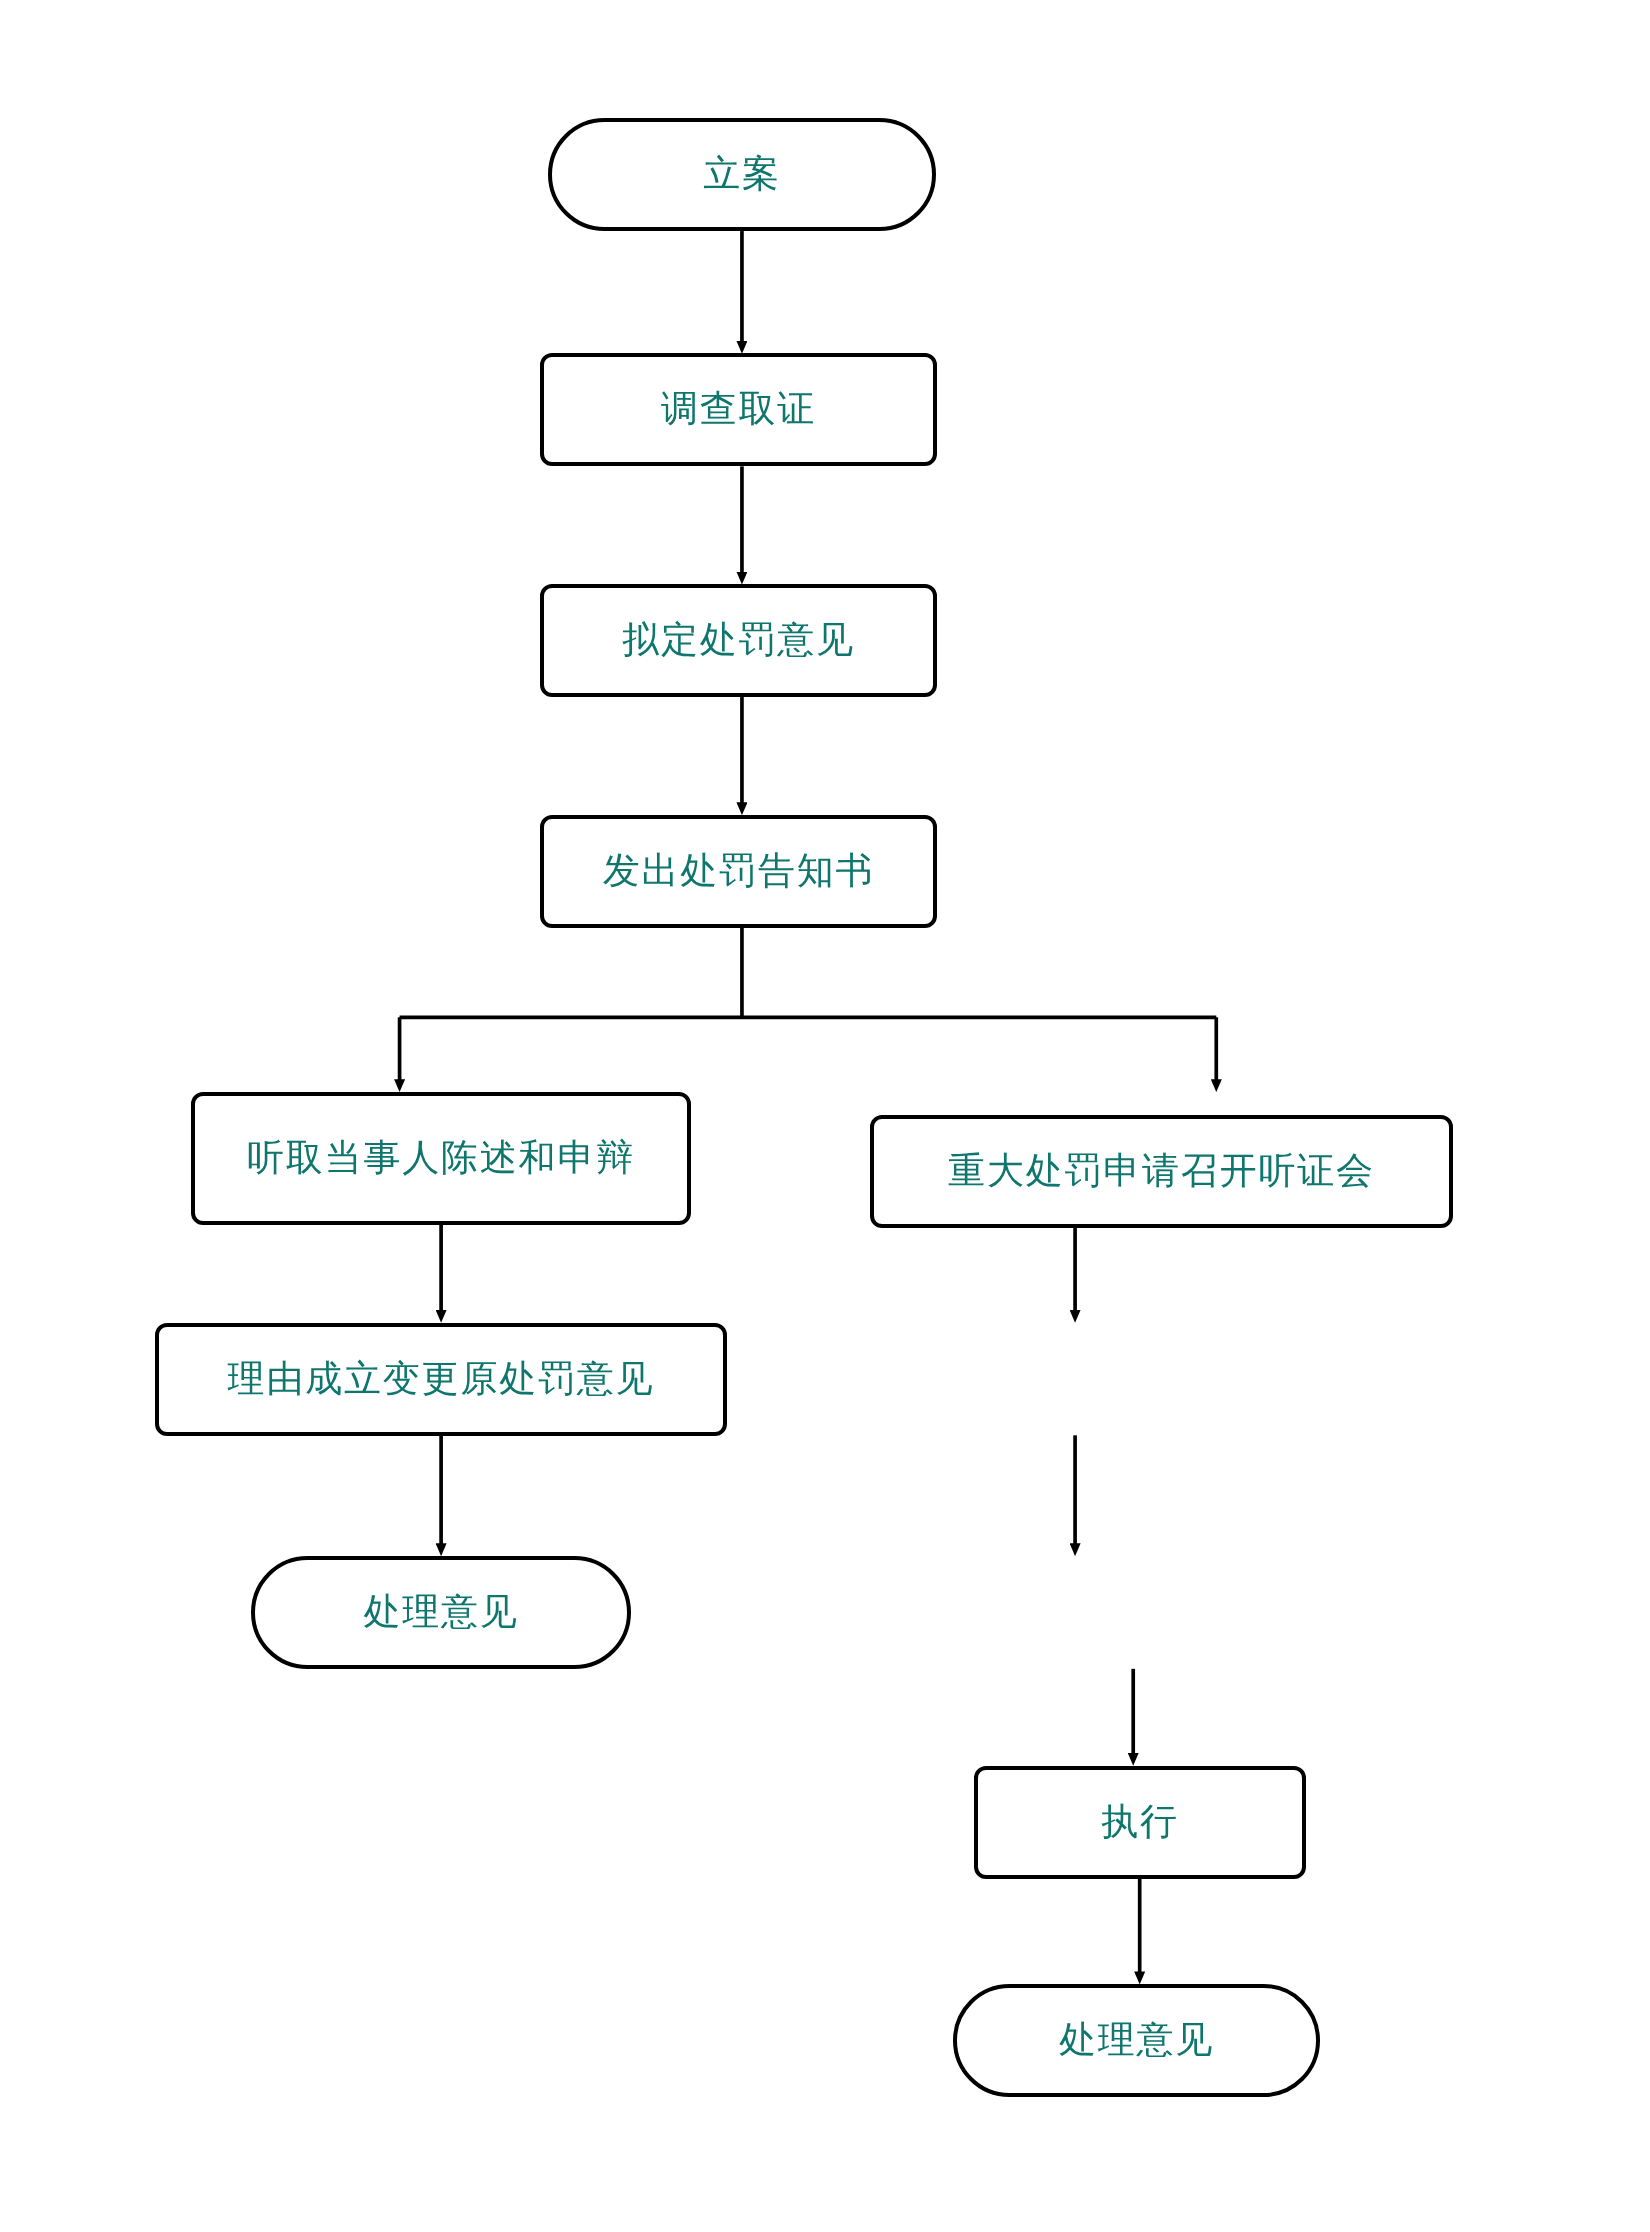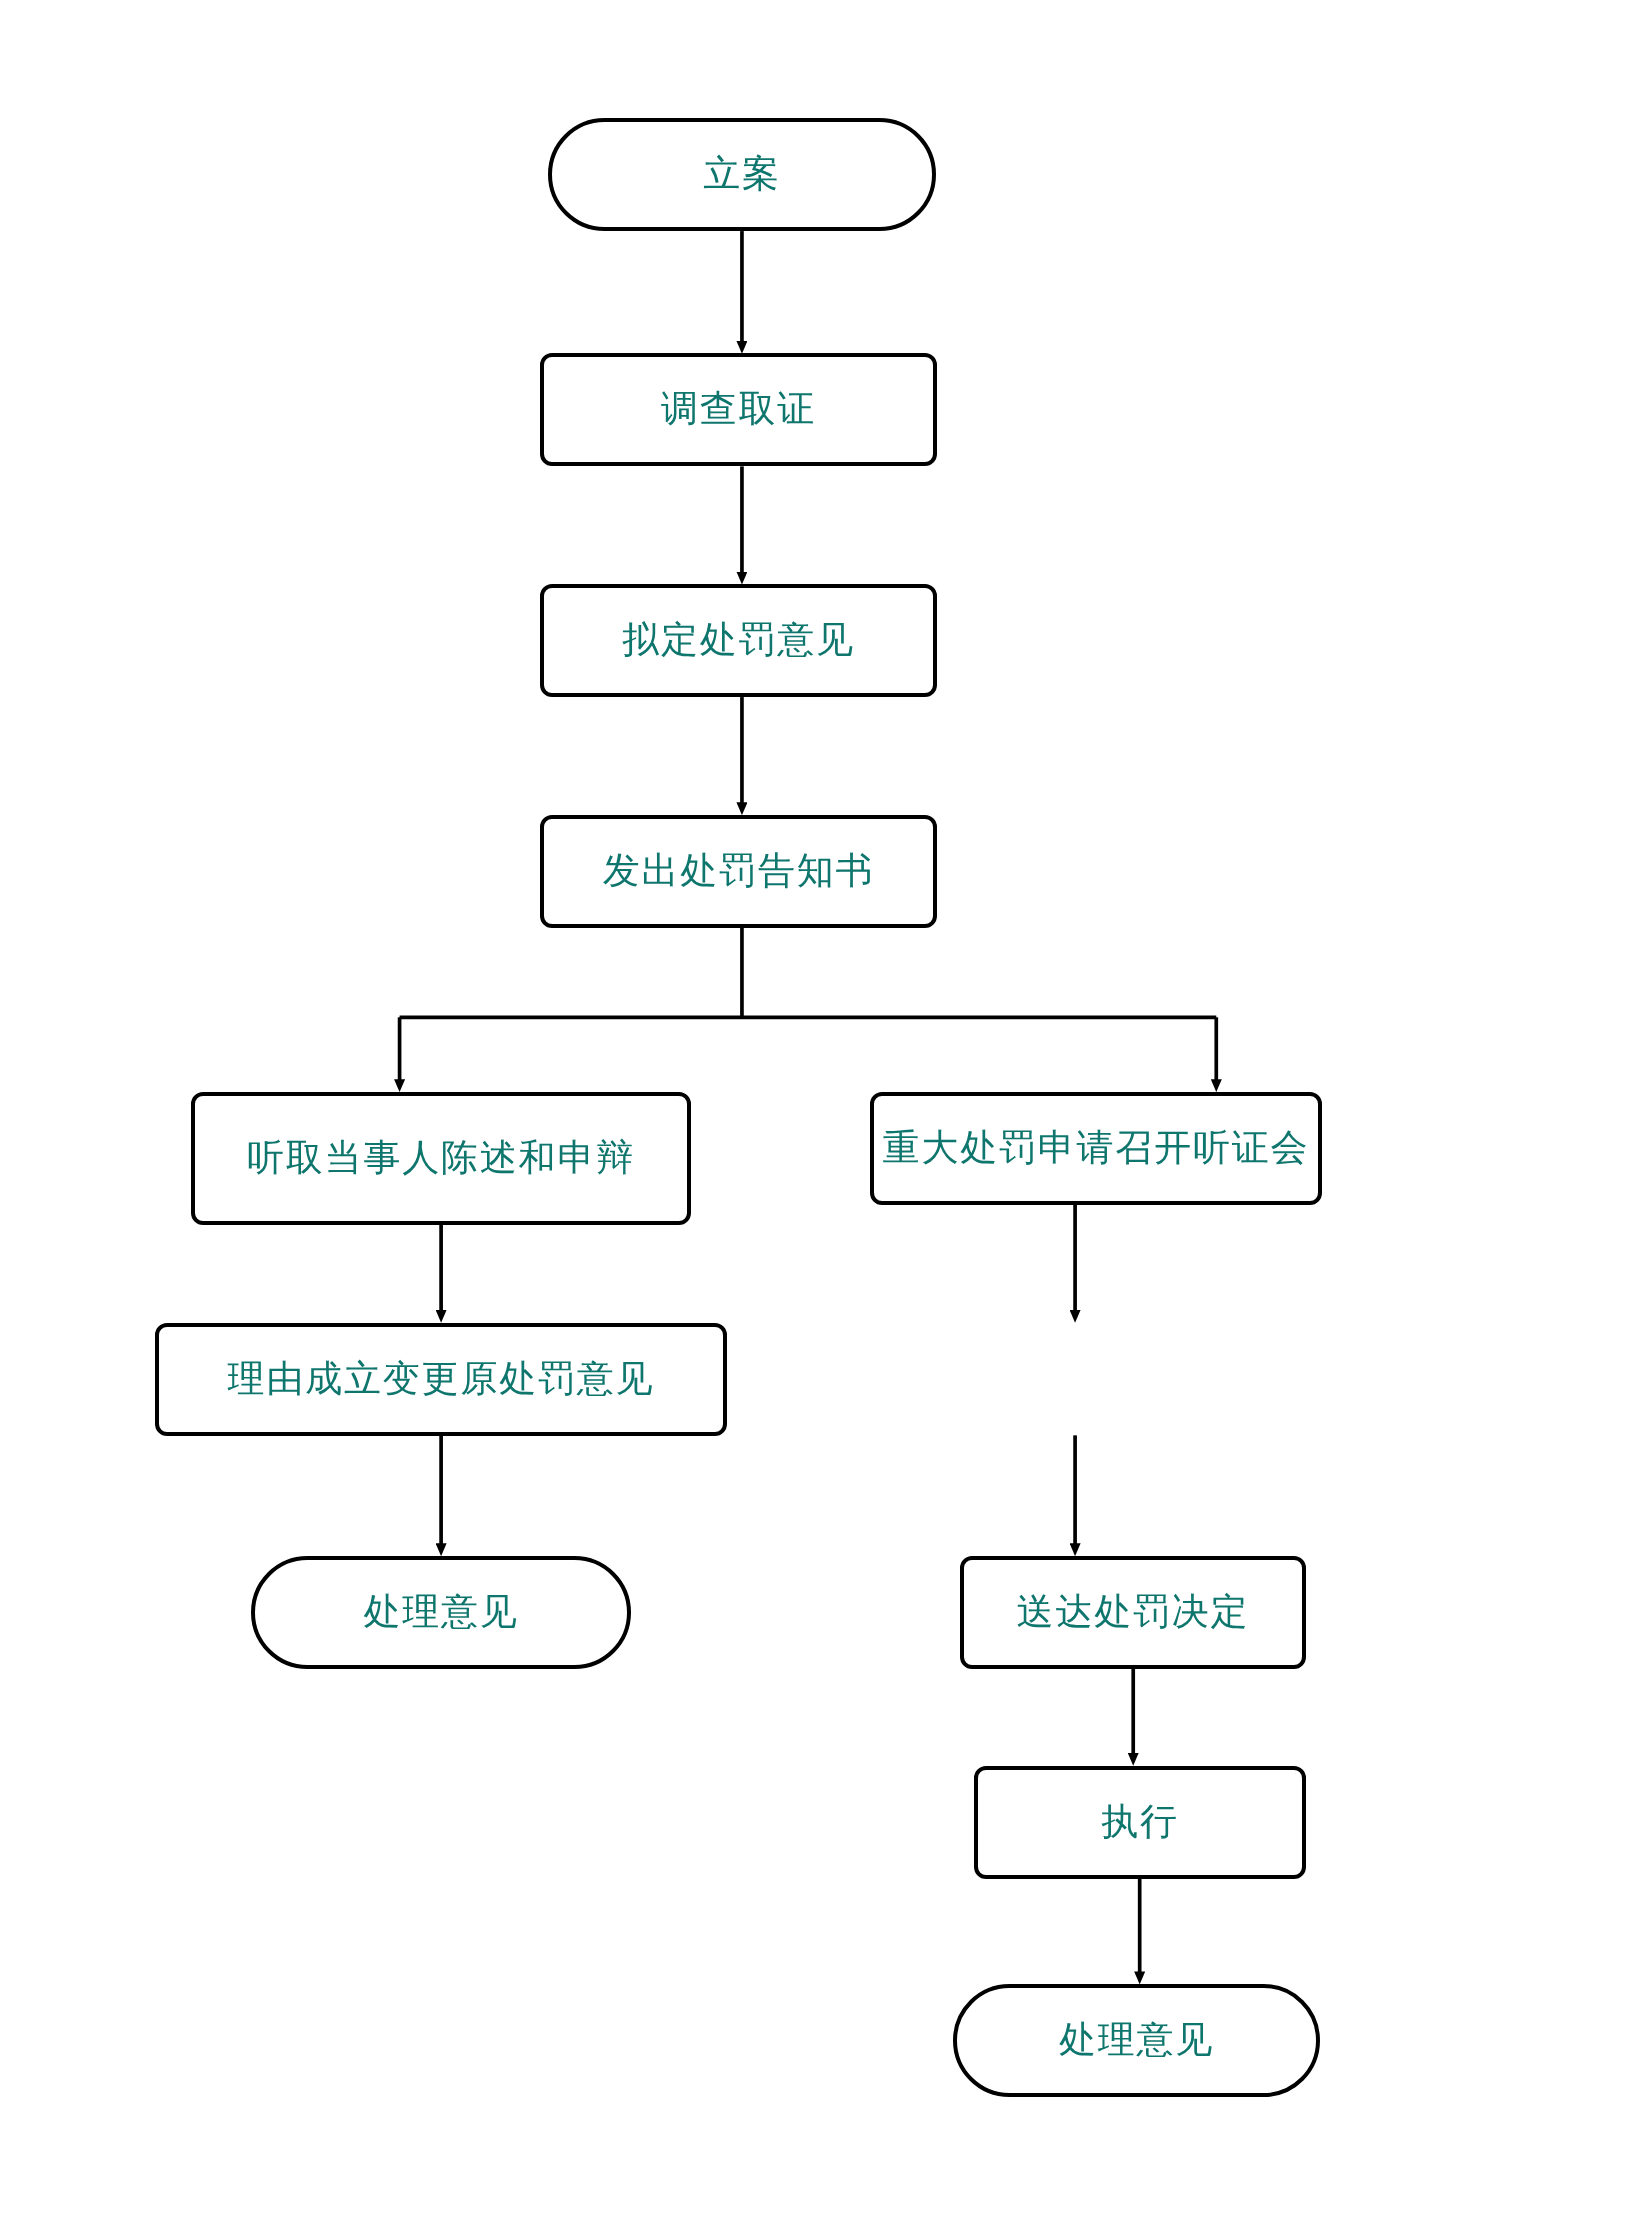--- a/index.html
+++ b/index.html
@@ -126,36 +126,33 @@
   </div>
 
   <div class="node process" id="node-n3" style="left:540px; top:584px; width:397px; height:113px;">
     <span class="node-label">拟定处罚意见</span>
   </div>
 
   <div class="node process" id="node-n5" style="left:191px; top:1092px; width:500px; height:133px;">
     <span class="node-label">听取当事人陈述和申辩</span>
   </div>
 
-  <div class="node process" id="node-n6" style="left:870px; top:1092px; width:452px; height:113px;">
+  <div class="node process" id="node-n6" style="left:870px; top:1115px; width:583px; height:113px;">
     <span class="node-label">重大处罚申请召开听证会</span>
   </div>
 
   <div class="node process" id="node-n7" style="left:155px; top:1323px; width:572px; height:113px;">
     <span class="node-label">理由成立变更原处罚意见</span>
   </div>
 
 
   <div class="node terminal" id="node-n9" style="left:251px; top:1556px; width:380px; height:113px;">
     <span class="node-label">处理意见</span>
   </div>
 
-  <div class="node process" id="node-n10" style="left:960px; top:1556px; width:346px; height:113px;">
-    <span class="node-label">送达处罚决定</span>
-  </div>
 
   <div class="node process" id="node-n11" style="left:974px; top:1766px; width:332px; height:113px;">
     <span class="node-label">执行</span>
   </div>
 
   <div class="node terminal" id="node-n12" style="left:953px; top:1984px; width:367px; height:113px;">
     <span class="node-label">处理意见</span>
   </div>
 
 </div>

